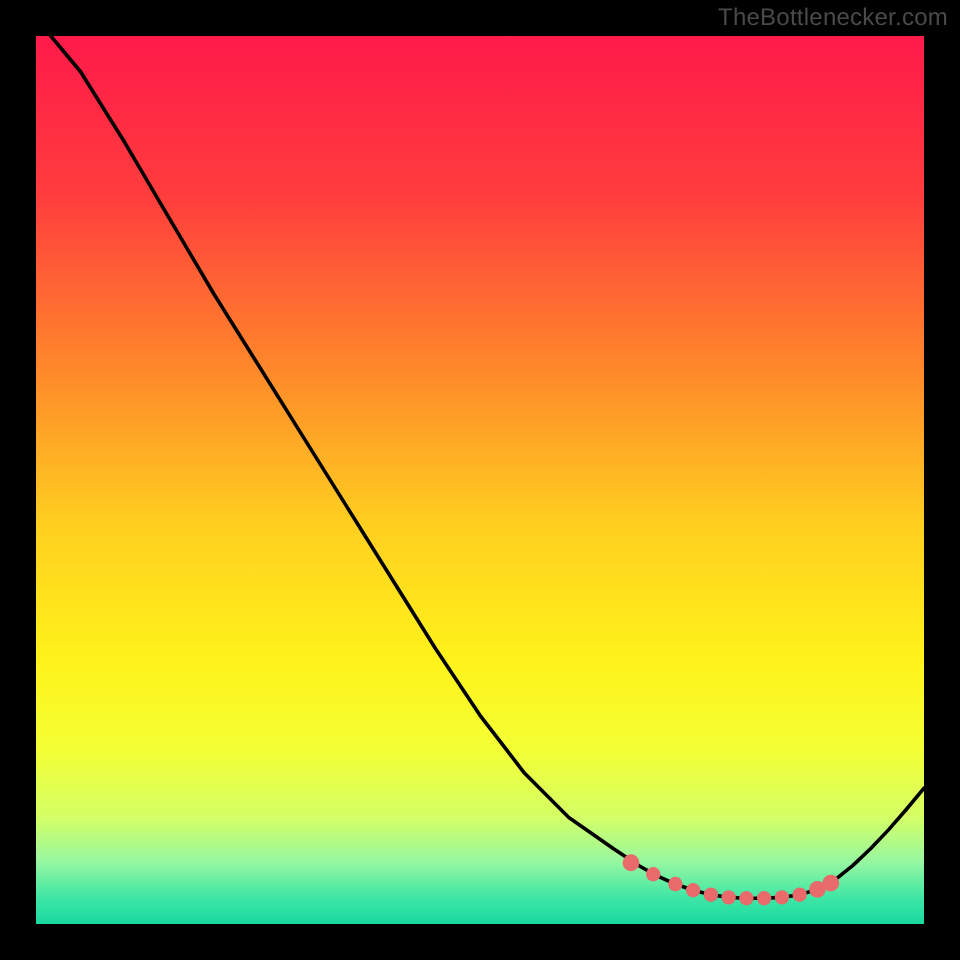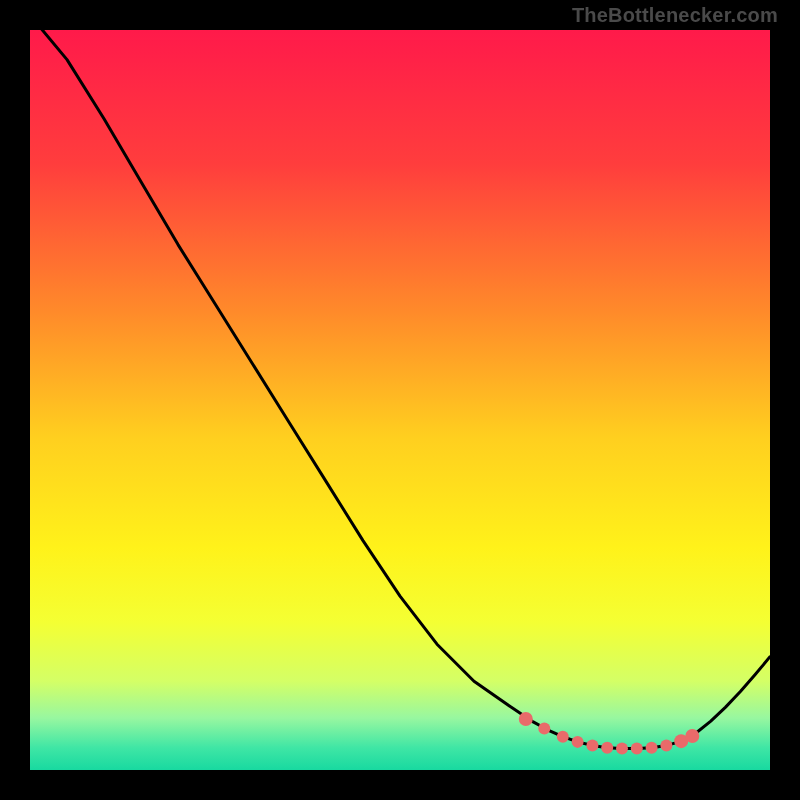--- a/index.html
+++ b/index.html
@@ -13,24 +13,24 @@
   }
   .frame {
     position: relative;
     width: 800px;
     height: 800px;
     background: #000;
   }
   .attribution {
     position: absolute;
     top: 4px;
-    right: 22px;
+    right: 10px;
     color: #4a4a4a;
     font-size: 20px;
-    font-weight: 700;
+    font-weight: 400;
     letter-spacing: 0.2px;
     z-index: 3;
     margin-left: 12px;
   }
   .plot-area {
     position: absolute;
     left: 30px;
     top: 30px;
     width: 740px;
     height: 740px;

